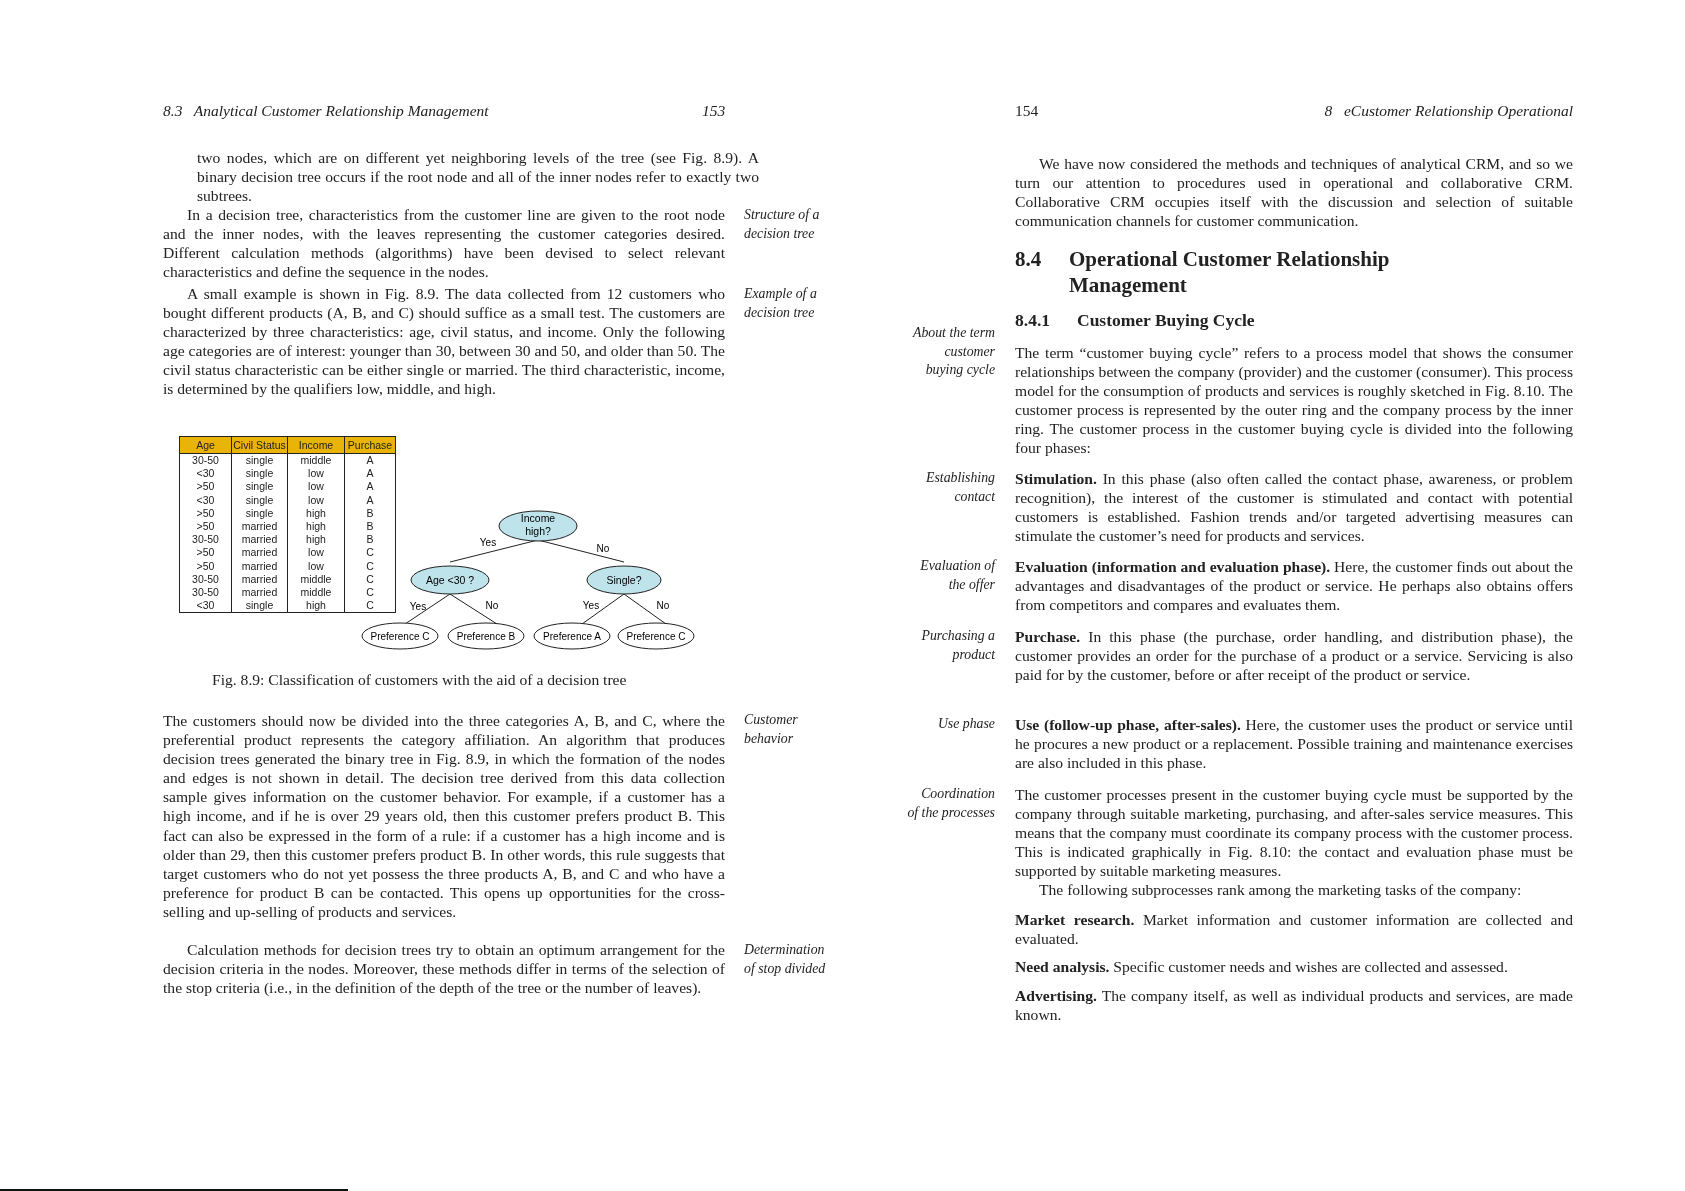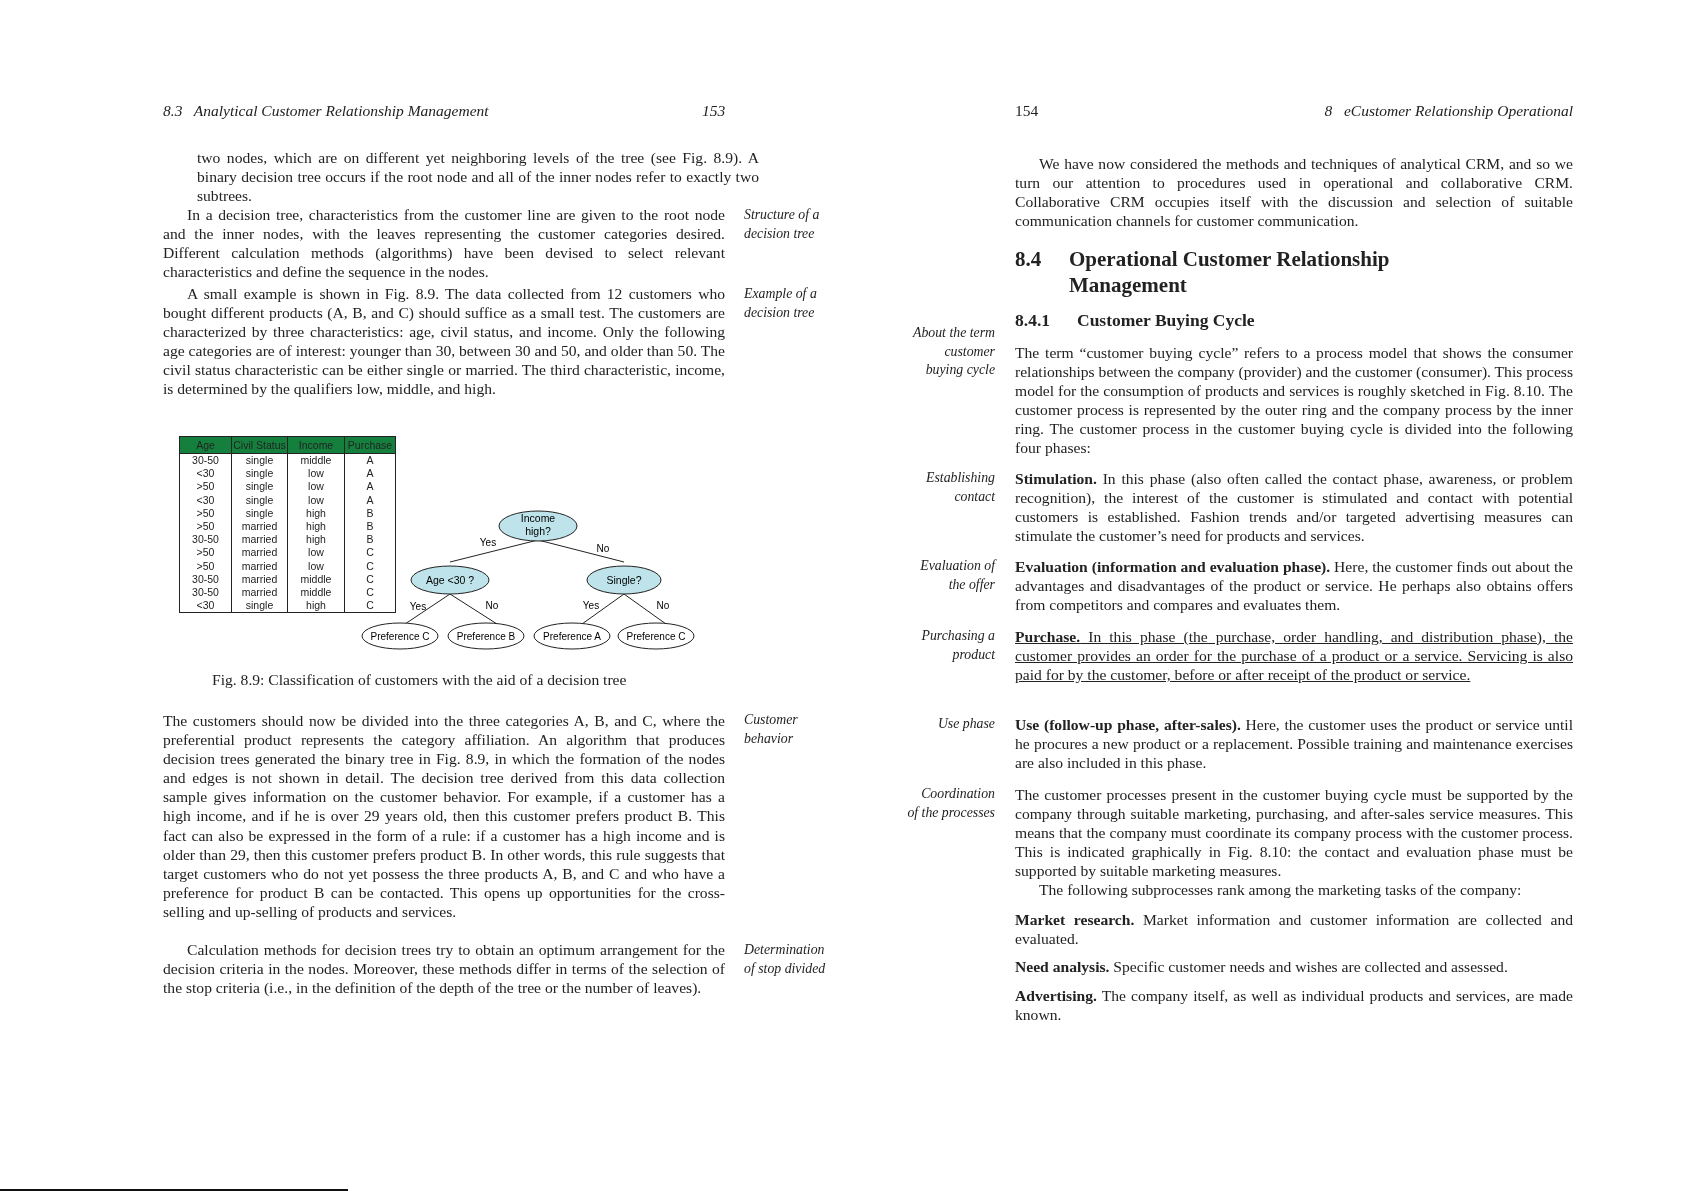--- a/index.html
+++ b/index.html
@@ -18,21 +18,21 @@
   .caption { position: absolute; font-family: "Liberation Serif", serif; font-size: 15.6px; }
   .section-title { position: absolute; font-family: "Liberation Serif", serif; font-weight: bold;
                    font-size: 21px; line-height: 26px; }
   .subsection-title { position: absolute; font-family: "Liberation Serif", serif; font-weight: bold;
                       font-size: 17.5px; }
   .num { display: inline-block; }
   b { font-weight: bold; }
   
   .fig-table { position: absolute; left: 179px; top: 436px; border-collapse: collapse;
                font-family: "Liberation Sans", sans-serif; font-size: 10.5px; }
-  .fig-table th { background: #15803d; font-weight: normal; border: 1px solid #222;
+  .fig-table th { background: #eab308; font-weight: normal; border: 1px solid #222;
                   padding: 1px 0; height: 14px; }
   .fig-table td { border-left: 1px solid #222; border-right: 1px solid #222; text-align: center;
                   padding: 0; height: 13.2px; line-height: 13px; }
   .fig-table tr:last-child td { border-bottom: 1px solid #222; }
   .col-age { width: 51px; } .col-civ { width: 55px; } .col-inc { width: 56px; } .col-pur { width: 50px; }
   svg text { font-family: "Liberation Sans", sans-serif; }
   .bottom-rule { position: absolute; left: 0; top: 1189px; width: 348px; height: 2px; background: #111; }
 </style>
 </head>
 <body>
@@ -208,21 +208,21 @@
   </div>
 
   <div class="subsection-title" style="left:1015px; top:310px;">
     <span class="num" style="width:62px;">8.4.1</span><span>Customer Buying Cycle</span>
   </div>
 
   <p class="para" style="left:1015px; top:343px; width:558px;">The term “customer buying cycle” refers to a process model that shows the consumer relationships between the company (provider) and the customer (consumer). This process model for the consumption of products and services is roughly sketched in Fig. 8.10. The customer process is represented by the outer ring and the company process by the inner ring. The customer process in the customer buying cycle is divided into the following four phases:</p>
 
   <p class="para" style="left:1015px; top:469px; width:558px;"><b>Stimulation.</b><span> In this phase (also often called the contact phase, awareness, or problem recognition), the interest of the customer is stimulated and contact with potential customers is established. Fashion trends and/or targeted advertising measures can stimulate the customer’s need for products and services.</span></p>
   <p class="para" style="left:1015px; top:557px; width:558px;"><b>Evaluation (information and evaluation phase).</b><span> Here, the customer finds out about the advantages and disadvantages of the product or service. He perhaps also obtains offers from competitors and compares and evaluates them.</span></p>
-  <p class="para" style="left:1015px; top:627px; width:558px;text-decoration:underline;"><b>Purchase.</b><span> In this phase (the purchase, order handling, and distribution phase), the customer provides an order for the purchase of a product or a service. Servicing is also paid for by the customer, before or after receipt of the product or service.</span></p>
+  <p class="para" style="left:1015px; top:627px; width:558px;"><b>Purchase.</b><span> In this phase (the purchase, order handling, and distribution phase), the customer provides an order for the purchase of a product or a service. Servicing is also paid for by the customer, before or after receipt of the product or service.</span></p>
   <p class="para" style="left:1015px; top:715px; width:558px;"><b>Use (follow-up phase, after-sales).</b><span> Here, the customer uses the product or service until he procures a new product or a replacement. Possible training and maintenance exercises are also included in this phase.</span></p>
 
   <p class="para" style="left:1015px; top:785px; width:558px;">The customer processes present in the customer buying cycle must be supported by the company through suitable marketing, purchasing, and after-sales service measures. This means that the company must coordinate its company process with the customer process. This is indicated graphically in Fig. 8.10: the contact and evaluation phase must be supported by suitable marketing measures.</p>
   <p class="para indent" style="left:1015px; top:880px; width:558px;">The following subprocesses rank among the marketing tasks of the company:</p>
 
   <p class="para" style="left:1015px; top:910px; width:558px;"><b>Market research.</b><span> Market information and customer information are collected and evaluated.</span></p>
   <p class="para" style="left:1015px; top:957px; width:558px;"><b>Need analysis.</b><span> Specific customer needs and wishes are collected and assessed.</span></p>
   <p class="para" style="left:1015px; top:986px; width:558px;"><b>Advertising.</b><span> The company itself, as well as individual products and services, are made known.</span></p>
 
   <div class="margin-note right" style="right:690px; top:324px;">

